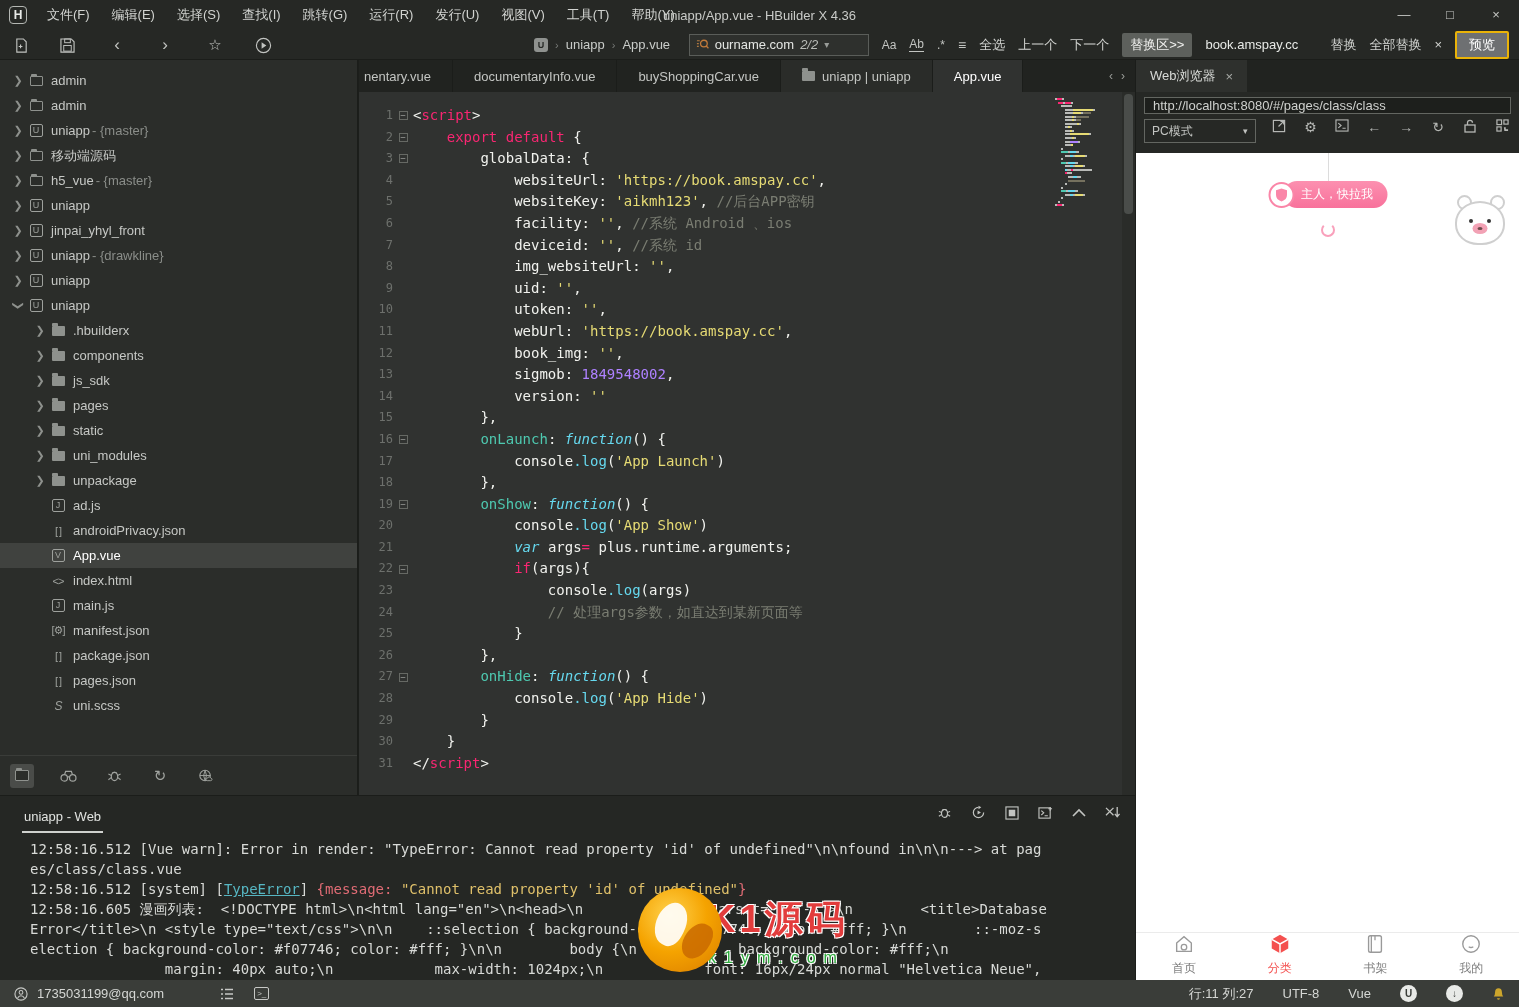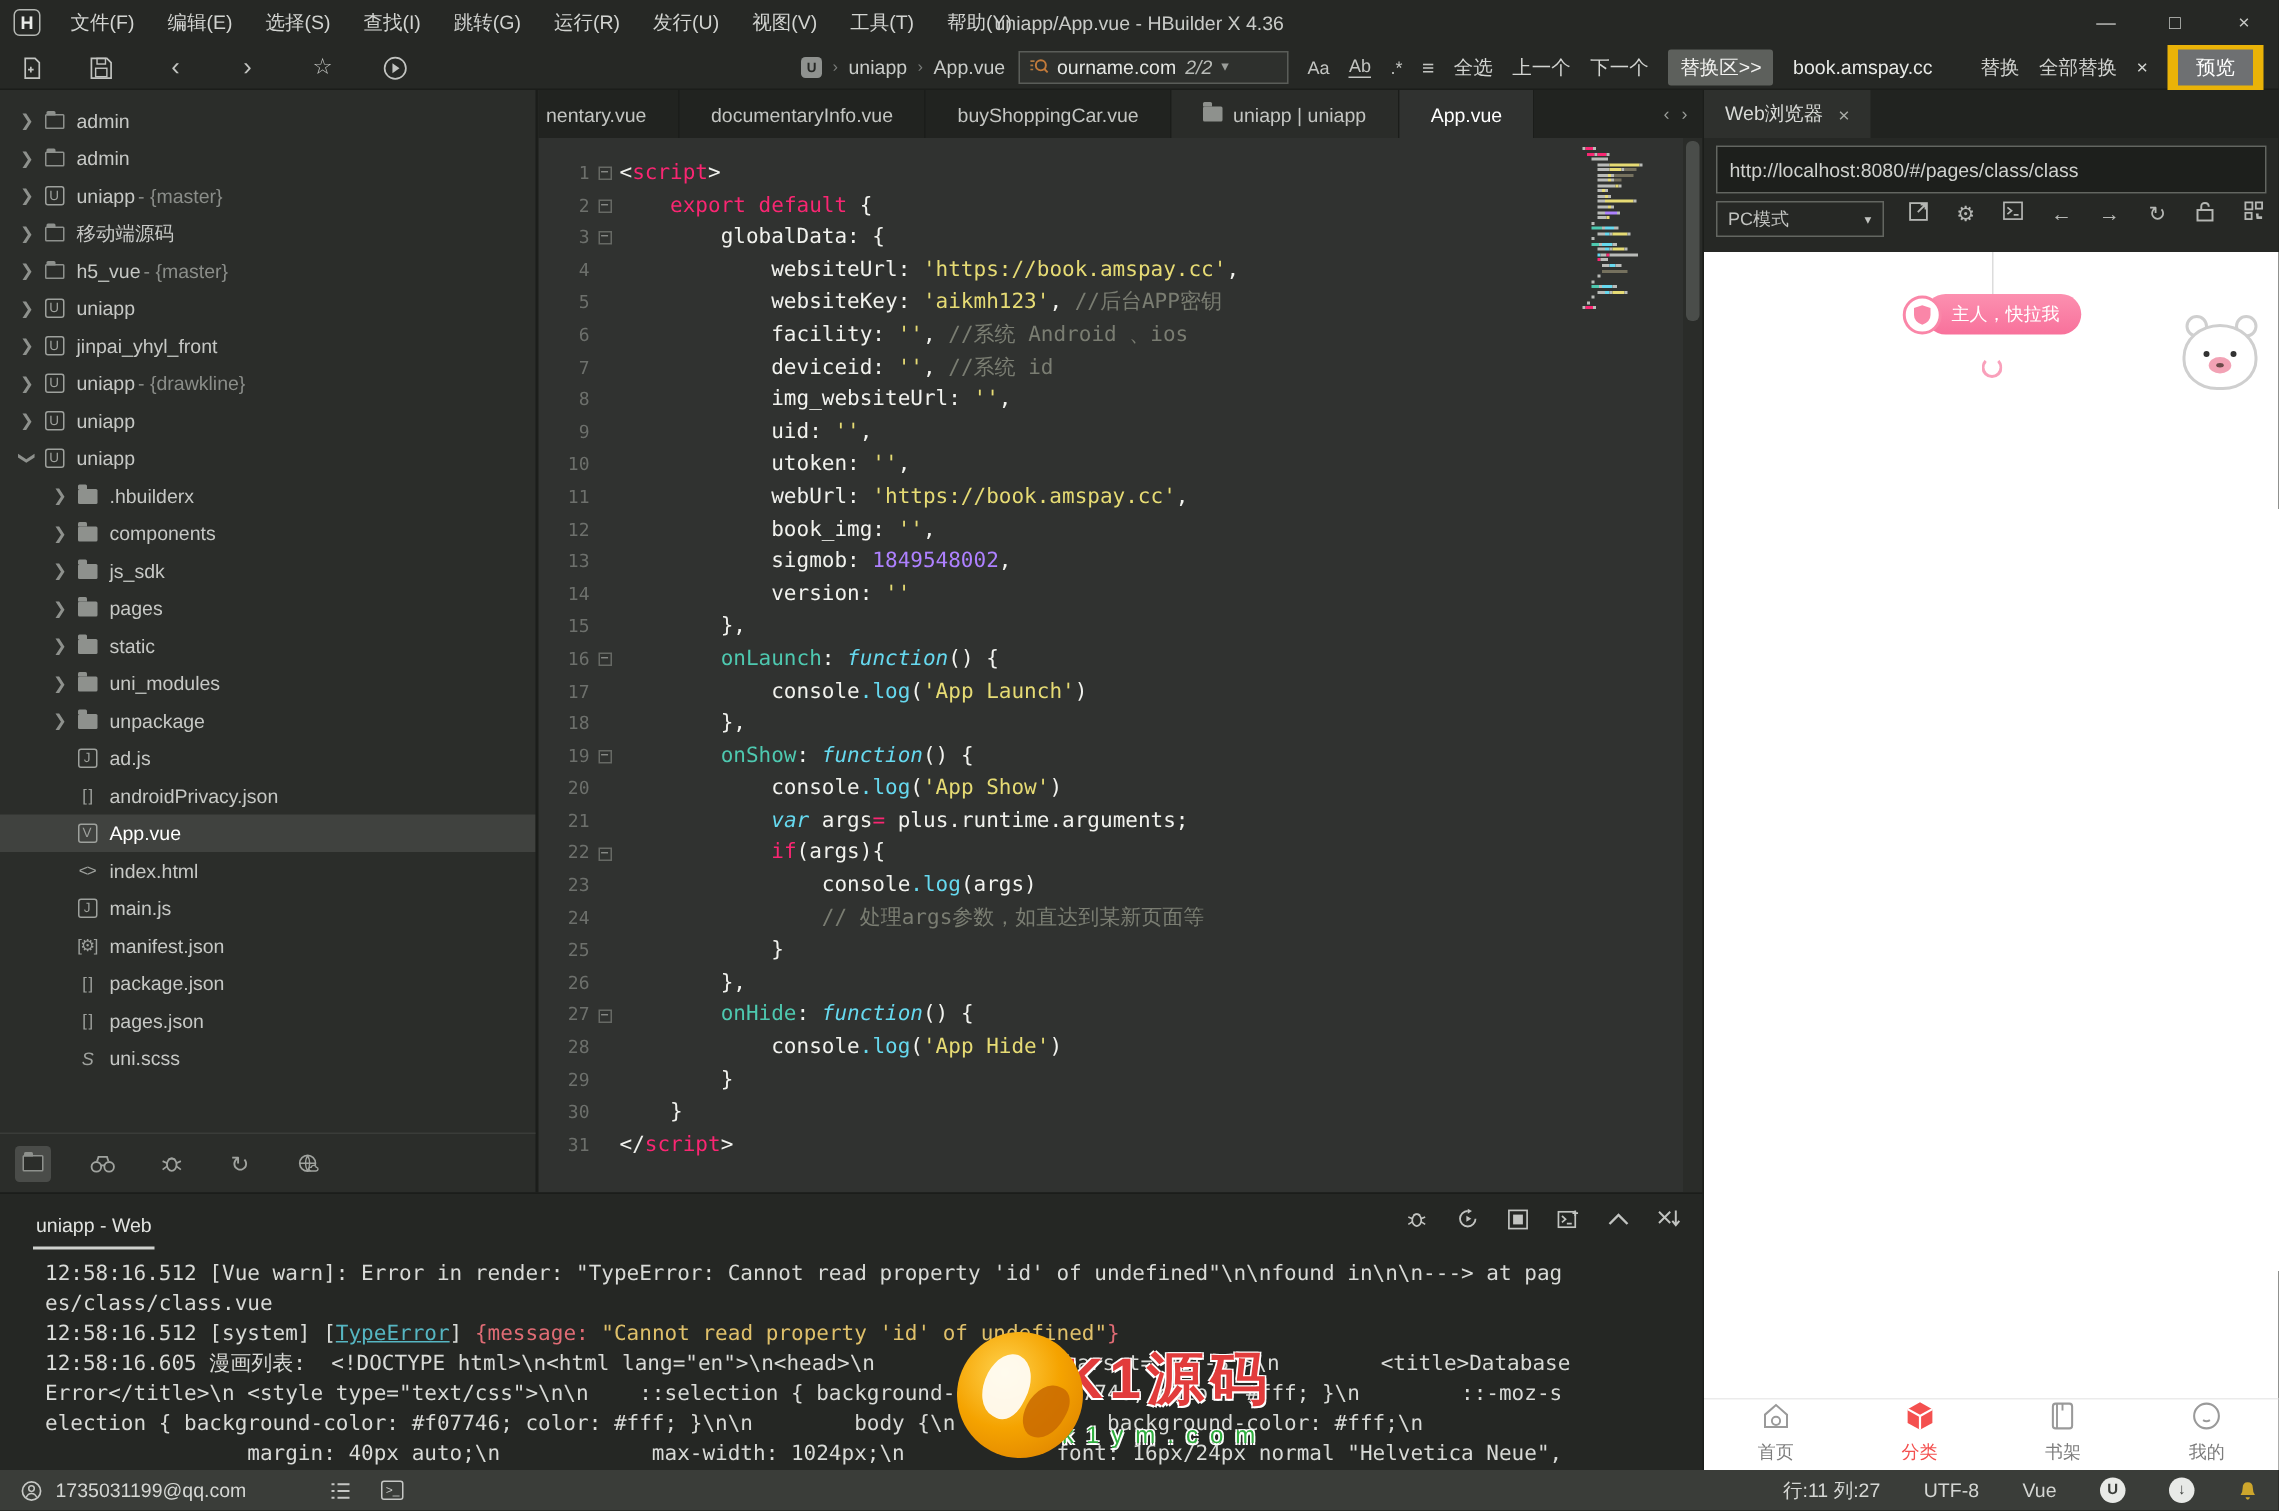--- a/index.html
+++ b/index.html
@@ -22,21 +22,21 @@
 .proj-box{width:14px;height:14px;background:#8f928f;border-radius:3px;color:#262825;font-size:9px;font-weight:bold;text-align:center;line-height:14px}
 .searchwrap{margin-left:auto;display:flex;align-items:center;gap:13px;padding-right:10px}
 .searchbox{display:flex;align-items:center;gap:6px;border:1px solid #5a5d59;background:#2e302d;height:22px;padding:0 6px;min-width:180px;color:#e4e6e3}
 .scount{color:#b9bcb8;font-style:italic}
 .scaret{color:#9a9d99;font-size:10px}
 .mini-ic{color:#c2c4c1;font-size:12px}
 .mini-ic.u{border-bottom:1px solid #c2c4c1}
 .txtbtn{color:#d2d4d1}
 .zonebtn{background:#5d605c;color:#f2f2f0;border-radius:2px;padding:3px 8px}
 .repl-input{background:transparent;border:none;color:#e8eae7;font-size:13px;width:112px;font-family:inherit;outline:none}
-.previewbtn{background:#6e7072;color:#fff;border-radius:2px;padding:3px 12px;border:7px solid #eab308}
+.previewbtn{background:#6e7072;color:#fff;border-radius:2px;padding:3px 12px;border:2px solid #eab308}
 
 #main{position:relative;flex:1}
 
 .sidebar{position:absolute;left:0;top:0;width:358px;height:735px;background:#2b2d2a;border-right:1px solid #1b1d1a;display:flex;flex-direction:column}
 .tree{flex:1;overflow:hidden;padding-top:8px}
 .tree-row{height:25px;display:flex;align-items:center;color:#c6c8c5;cursor:default;white-space:nowrap}
 .tree-row.sel{background:#40423f;color:#fff}
 .arrow{width:16px;flex:0 0 16px;text-align:center;color:#8e918d;font-size:11px}
 .arrow.open{transform:rotate(90deg)}
 .fic{width:20px;flex:0 0 20px;display:inline-flex;align-items:center;justify-content:center;color:#9ea19d;font-size:10px}
@@ -71,21 +71,21 @@
 .mm-row{height:2px;margin-bottom:1.55px;white-space:nowrap;font-size:0}
 .mm-seg{display:inline-block;height:2px;vertical-align:top}
 .vscroll{position:absolute;right:0;top:0;bottom:0;width:13px;background:#2a2c29}
 .vthumb{position:absolute;top:2px;left:2px;width:9px;height:120px;background:#4a4d4a;border-radius:4px}
 
 .browser{position:absolute;left:1135px;top:0;width:384px;height:920px;background:#262825;display:flex;flex-direction:column;border-left:1px solid #1b1d1a}
 .btabrow{height:32px;background:#212320;display:flex;flex:0 0 auto}
 .btab{display:flex;align-items:center;gap:10px;padding:0 14px;background:#2e302d;color:#d8dad7}
 .btab .x{color:#a8aba7}
 .urlbar{padding:5px 8px;flex:0 0 auto}
-.urlbar input{width:100%;height:32px;background:#1d1f1c;border:1px solid #636661;color:#cfd1ce;font-size:13px;padding:0 8px;font-family:inherit}
+.urlbar input{width:100%;height:17px;background:#1d1f1c;border:1px solid #636661;color:#cfd1ce;font-size:13px;padding:0 8px;font-family:inherit}
 .btoolbar{height:34px;display:flex;align-items:flex-start;gap:14px;padding:0 8px;flex:0 0 auto}
 .modesel{width:112px;height:24px;border:1px solid #636661;color:#c2c4c1;font-size:12px;display:flex;align-items:center;justify-content:space-between;padding:0 7px}
 .bt-ic{color:#b5b7b4;font-size:14px;width:18px;text-align:center}
 .bcontent{flex:1;background:#fff;position:relative;overflow:hidden}
 .hangline{position:absolute;left:50%;top:0;width:1px;height:30px;background:#dcdcdc}
 .banner{position:absolute;top:28px;left:50%;transform:translateX(-50%);display:flex;align-items:center}
 .badge{width:26px;height:26px;border-radius:50%;background:#fff;border:2px solid #fa86a8;display:flex;align-items:center;justify-content:center;z-index:2;margin-right:-11px}
 .pill{background:linear-gradient(180deg,#fc90b0,#f8719b);color:#fff;font-size:12px;padding:5px 14px 5px 18px;border-radius:14px;white-space:nowrap}
 .hook{position:absolute;top:70px;left:calc(50% - 7px);width:14px;height:14px;border:2px solid #f9a0bb;border-radius:50%;border-top-color:transparent}
 .bear{position:absolute;right:12px;top:42px;width:52px;height:54px}

